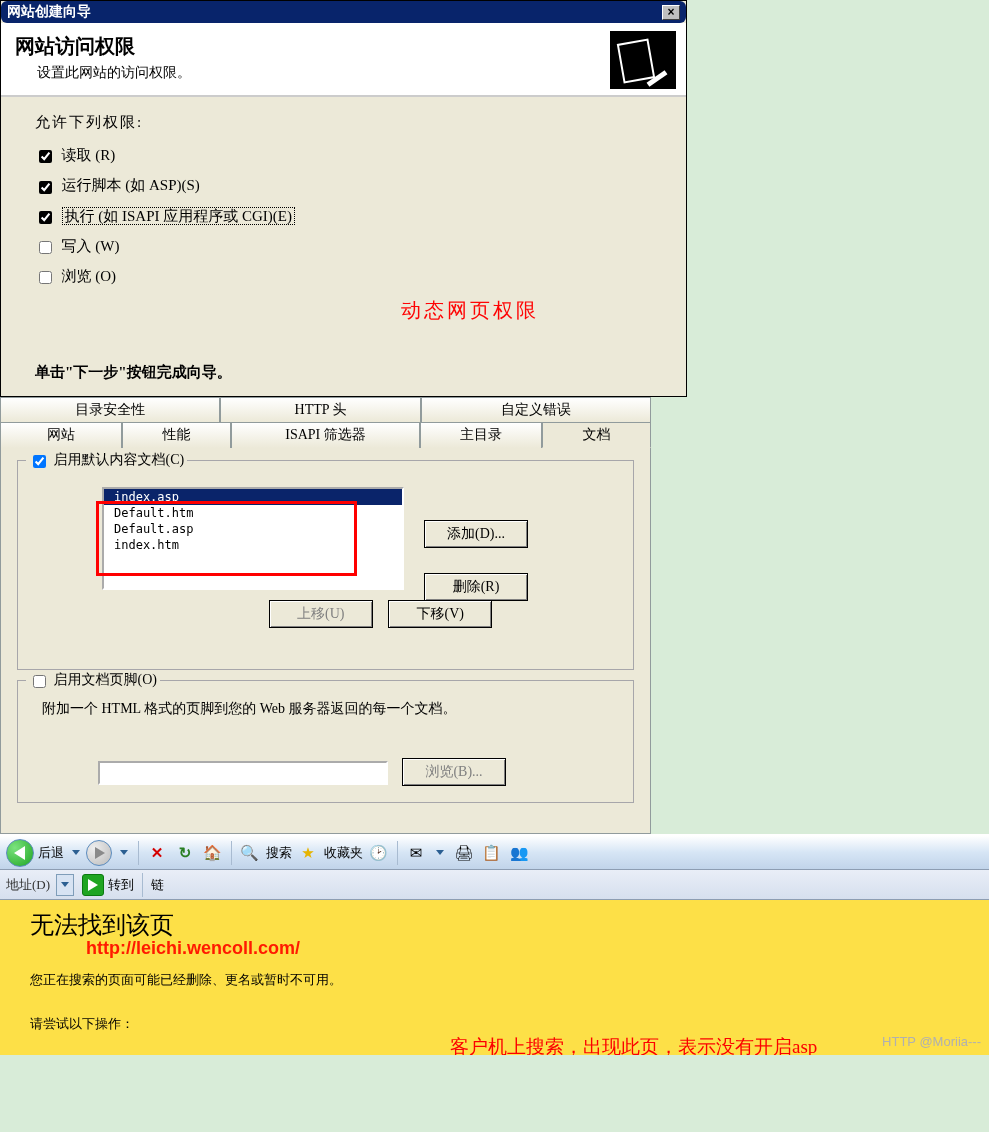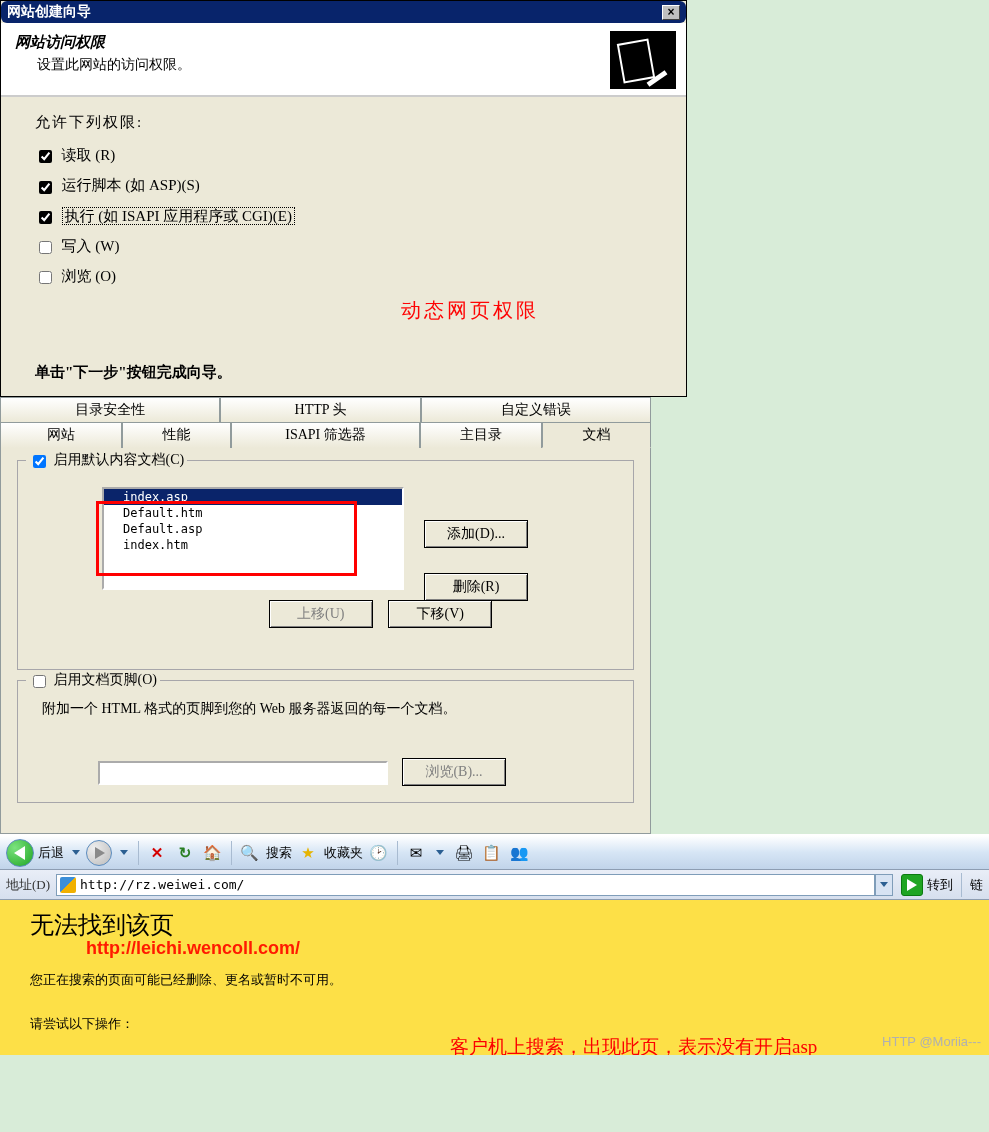--- a/index.html
+++ b/index.html
@@ -37,21 +37,21 @@
   }
   .p1-head {
     background: #fff;
     display: flex;
     justify-content: space-between;
     align-items: flex-start;
     border-bottom: 2px solid #ccc;
     padding: 4px 0 0 0;
   }
   .p1-head-text { padding: 6px 8px 10px 14px; }
-  .p1-head-text .h1 { font-weight: bold; font-size: 15px; margin-bottom: 4px; font-style: italic; }
+  .p1-head-text .h1 { font-weight: bold; font-size: 20px; margin-bottom: 4px; }
   .p1-head-text .h2 { padding-left: 22px; font-size: 14px; }
   .wiz-icon {
     width: 66px; height: 58px; background: #000; margin: 4px 10px 6px 0;
     position: relative;
   }
   .wiz-icon:before {
     content:"";position:absolute;left:10px;top:10px;width:28px;height:36px;
     border:2px solid #fff;transform:rotate(-10deg);background:transparent;
   }
   .wiz-icon:after{
@@ -93,21 +93,21 @@
     border:1px solid #a7a6aa;background:#ece9d8;margin:4px 0 10px 0;position:relative;
   }
   .grp-legend{
     position:absolute;top:-10px;left:8px;background:#ece9d8;padding:0 3px;font-size:14px;
   }
   .grp-legend input{vertical-align:middle;margin-right:4px;}
   .listbox{
     width:302px;height:103px;border:2px inset #fff;background:#fff;
     margin:26px 0 10px 84px;overflow:hidden;font-family:"SimSun",monospace;font-size:12px;
   }
-  .listbox .item{padding:1px 19px;}
+  .listbox .item{padding:1px 10px;}
   .listbox .sel{background:#0a246a;color:#fff;}
   .winbtn{
     display:inline-block;border:1px solid #000;
     background:#ece9d8;padding:4px 14px;font-size:14px;min-width:104px;text-align:center;
     box-shadow:inset 1px 1px 0 #fff, inset -1px -1px 0 #808080;
     cursor:pointer; font-family:"SimSun";margin-top:25px;
   }
   .winbtn:disabled,.winbtn.disabled{color:#808080;}
   .btncol{position:absolute;left:406px;top:34px;}
   .btncol .winbtn{display:block;margin-bottom:12px;}
@@ -314,24 +314,20 @@
     <span class="ie-ico" style="color:#2a7f23;">🕑</span>
     <span class="ie-sep"></span>
     <span class="ie-ico">✉</span>
     <span class="ie-dd"></span>
     <span class="ie-ico">🖨</span>
     <span class="ie-ico">📋</span>
     <span class="ie-ico" style="color:#2a7f23;">👥</span>
   </div>
   <div class="ie-addrbar">
     <span class="ie-addrlbl">地址(D)</span>
-    <div class="ie-addrbox">
-      <span class="ie-eicon"></span>
-      <span>http://rz.weiwei.com/</span>
-    </div>
     <div class="ie-addr-dd">
         <span class="ie-dd" style="margin:0;"></span>
       </div>
     <span class="ie-go">
         <span class="ar"></span>
       </span>
     <span class="ie-gotxt">转到</span>
     <span class="ie-sep" style="margin-left:8px;"></span>
     <span style="font-size:13px;margin-left:4px;">链</span>
   </div>

